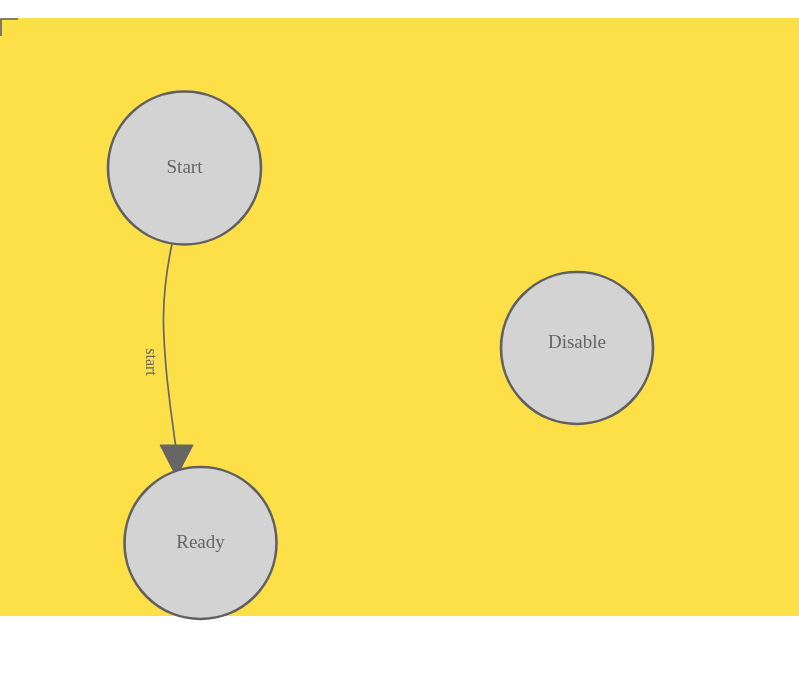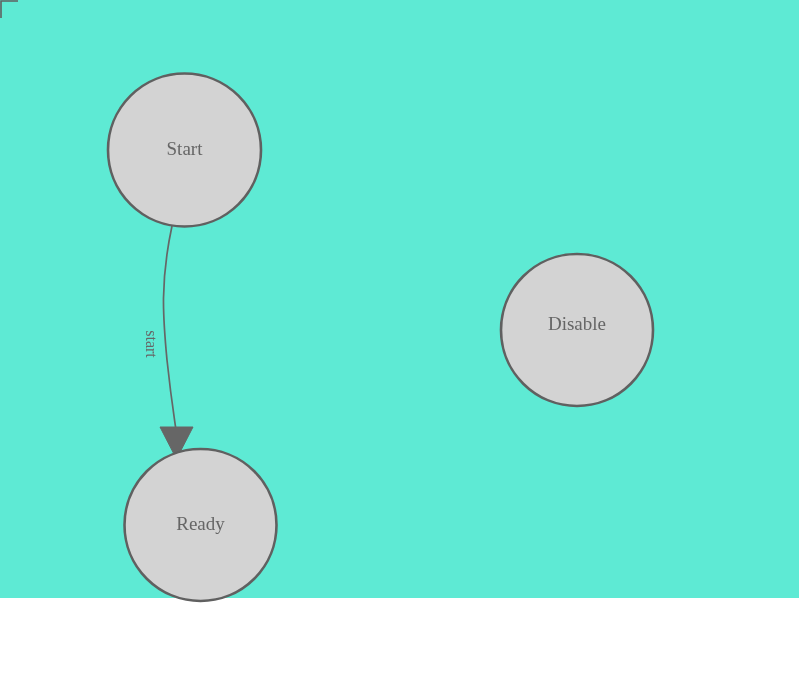--- a/index.html
+++ b/index.html
@@ -11,21 +11,22 @@
   body {
     width: 799px;
     height: 686px;
     overflow: hidden;
     font-family: "Liberation Serif", "DejaVu Serif", serif;
   }
   #canvas-root {
     position: relative;
     width: 799px;
     height: 598px;
-    background: #5eead4;
+    background: #fde047;
+    margin-top: 18px;
   }
   #diagram-svg {
     position: absolute;
     top: 0;
     left: 0;
     width: 799px;
     height: 686px;
     display: block;
   }
   .node-shape {

